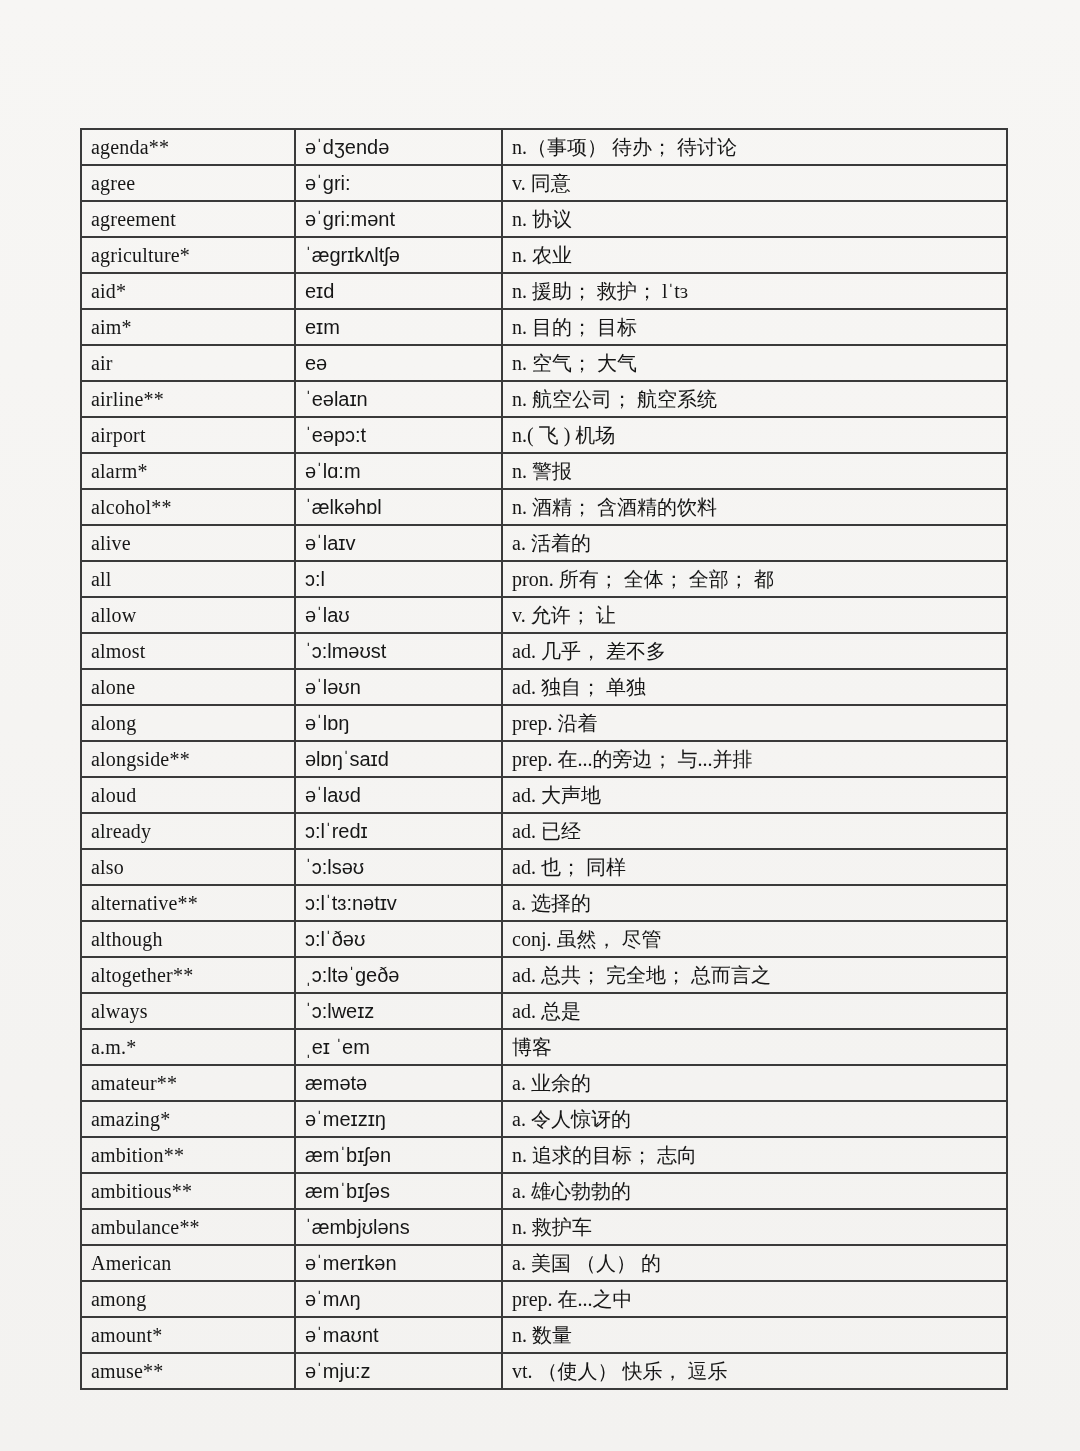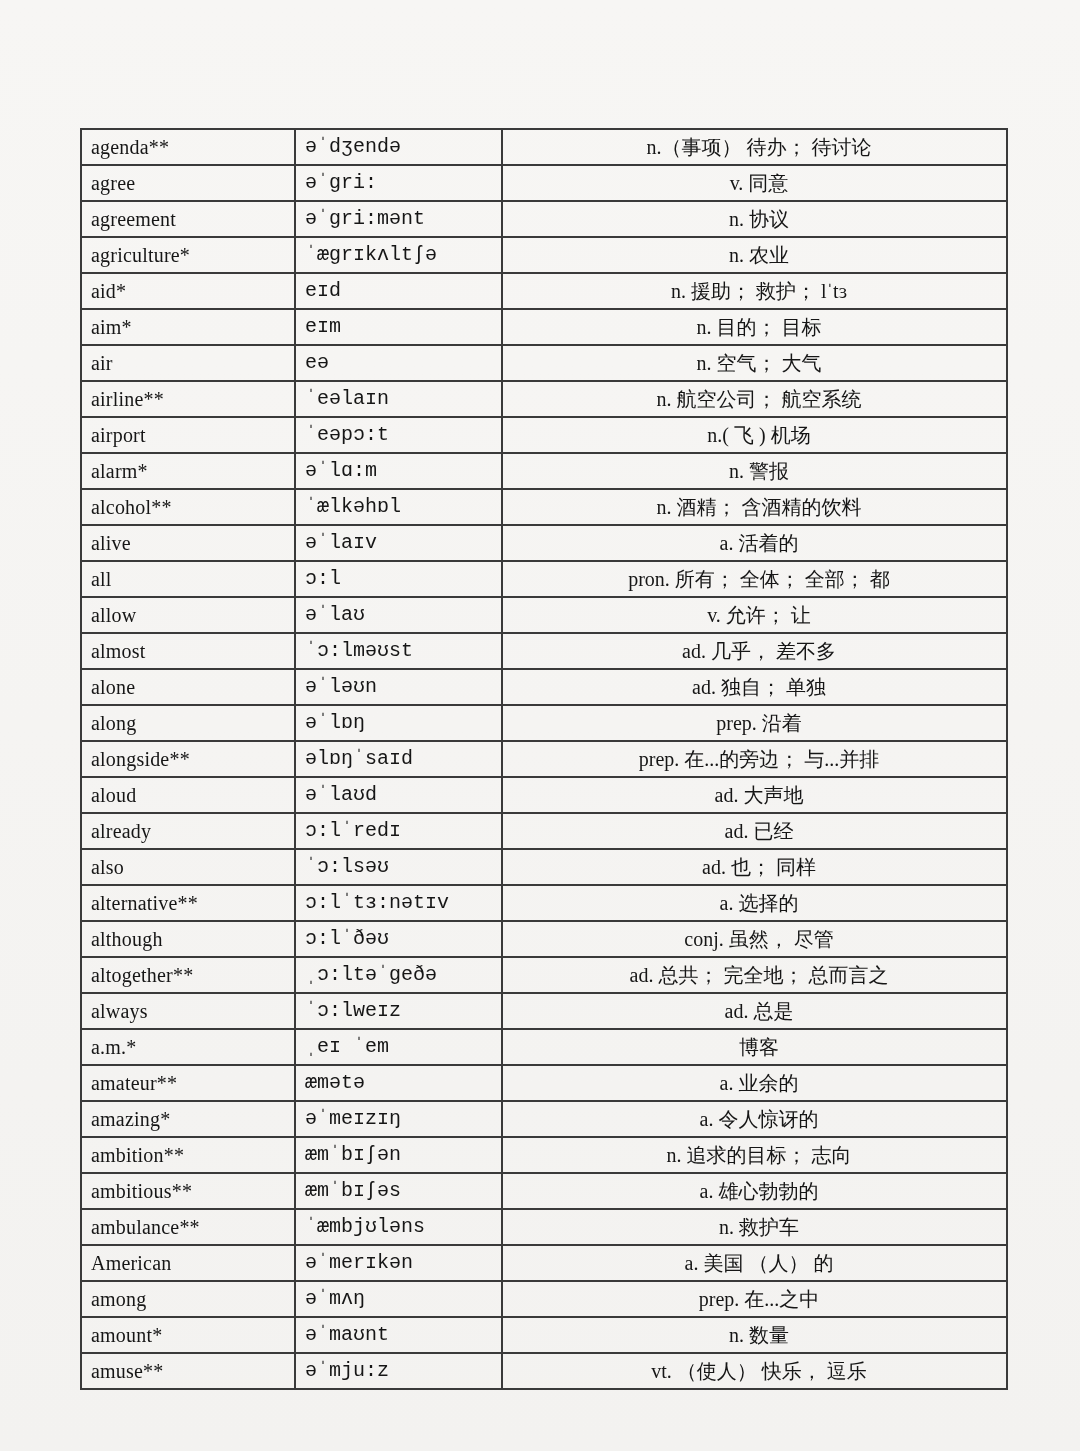--- a/index.html
+++ b/index.html
@@ -33,22 +33,22 @@
     border: 2px solid #3a3a3a;
     height: 34px;
     line-height: 34px;
     padding: 0 0 0 9px;
     font-size: 20px;
     white-space: nowrap;
     overflow: hidden;
     vertical-align: middle;
   }
   td.col-word  { width: 203px; letter-spacing: 0.2px; }
-  td.col-ipa   { width: 196px; font-family: Liberation Mono, monospace; font-size: 19px; }
-  td.col-def   { width: 494px; text-align: center; }
+  td.col-ipa   { width: 196px; font-family: Liberation Sans, sans-serif; font-size: 19px; }
+  td.col-def   { width: 494px; }
 </style>
 </head>
 <body>
 
 <div class="page">
   <table class="vocab">
     <tbody>
         <tr>
           <td class="col-word">agenda**</td>
           <td class="col-ipa">əˈdʒendə</td>

